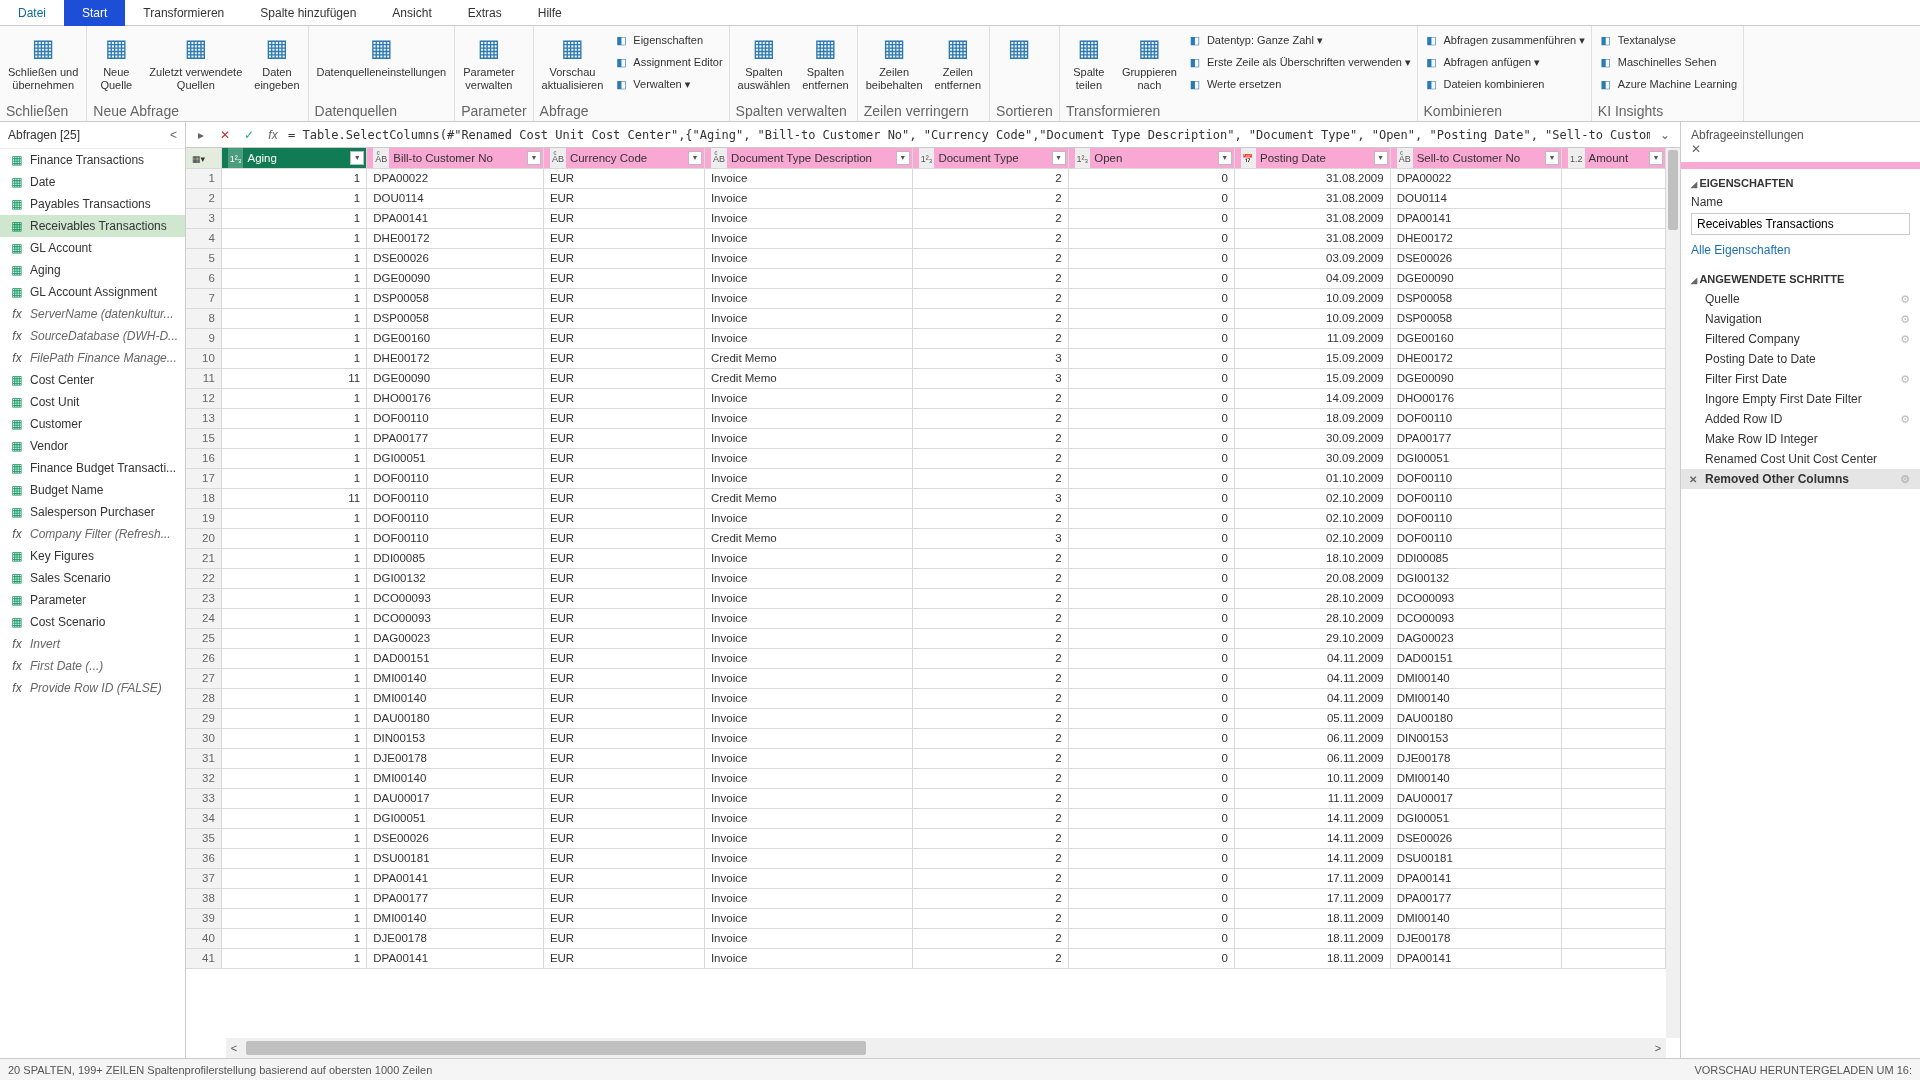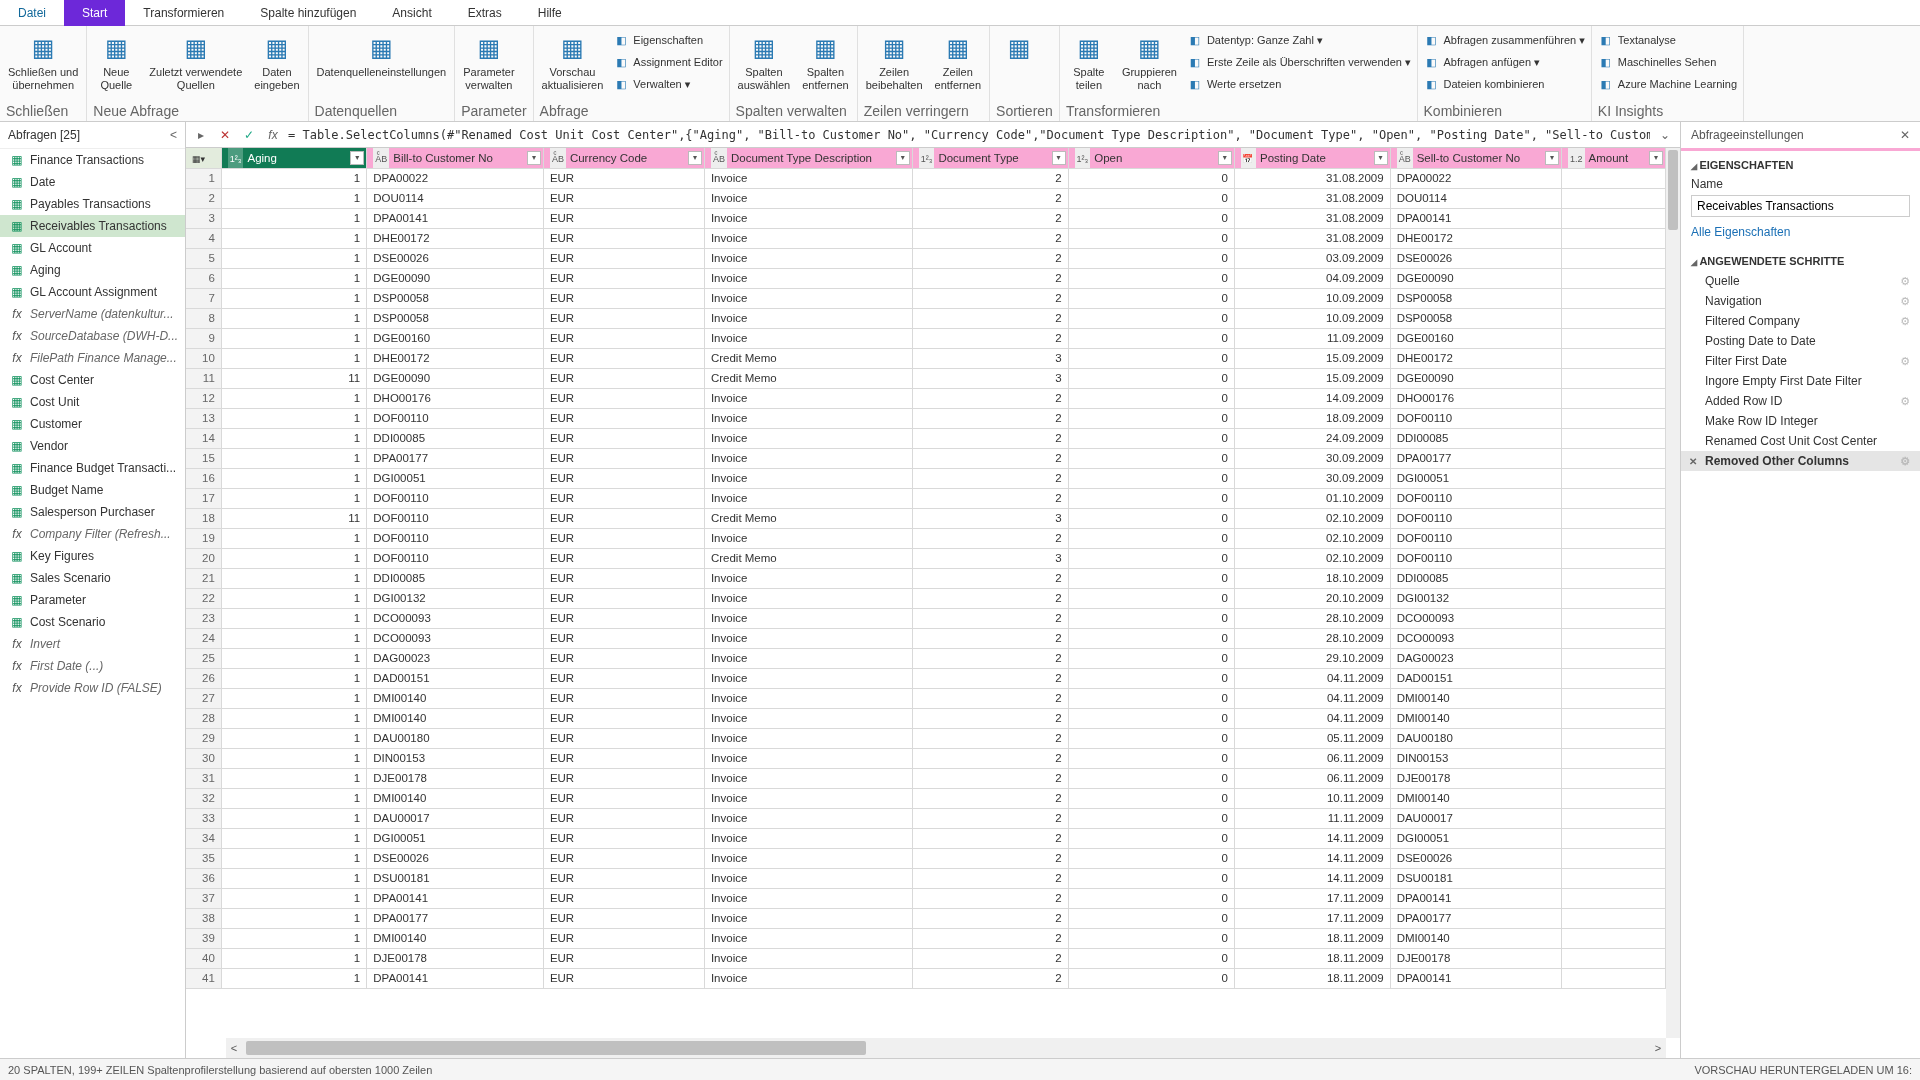--- a/index.html
+++ b/index.html
@@ -24,21 +24,21 @@
     font-size: 12px;
   }
   .menu-item {
     padding: 0 18px;
     height: 26px;
     line-height: 26px;
     cursor: pointer;
   }
   .menu-item.file { color: #11689A; }
   .menu-item.active {
-    background: #6d28d9;
+    background: #1d4ed8;
     color: #fff;
   }
   
   .ribbon {
     display: flex;
     border-bottom: 1px solid #ccc;
     height: 96px;
     background: #fafafa;
   }
   .ribbon-group {
@@ -271,24 +271,25 @@
   
   .right-panel {
     width: 240px;
     border-left: 1px solid #ccc;
     background: #fff;
     display: flex;
     flex-direction: column;
     font-size: 12px;
   }
   .rp-header {
-    display: flex; justify-content: space-between; align-items: center;
+    display: flex; justify-content: space-between; 
     padding: 6px 10px;
-    border-bottom: 3px solid #f9a8d4;
+    border-bottom: 7px solid #f9a8d4;
     color: #555;
+    flex-direction: column;
   }
   .rp-section-title {
     font-weight: bold;
     padding: 8px 10px 4px 10px;
     text-transform: uppercase;
     font-size: 11px;
   }
   .rp-section-title::before { content:"◢ "; font-size:8px; color:#666;}
   .rp-row { padding: 2px 10px; }
   .rp-input {
@@ -825,32 +826,20 @@
               <td>DOF00110</td>
               <td>EUR</td>
               <td>Invoice</td>
               <td class="num">2</td>
               <td class="num">0</td>
               <td class="num">18.09.2009</td>
               <td>DOF00110</td>
               <td></td>
             </tr>
             <tr>
-              <td class="rownum">14</td>
-              <td class="num">1</td>
-              <td>DDI00085</td>
-              <td>EUR</td>
-              <td>Invoice</td>
-              <td class="num">2</td>
-              <td class="num">0</td>
-              <td class="num">24.09.2009</td>
-              <td>DDI00085</td>
-              <td></td>
-            </tr>
-            <tr>
               <td class="rownum">15</td>
               <td class="num">1</td>
               <td>DPA00177</td>
               <td>EUR</td>
               <td>Invoice</td>
               <td class="num">2</td>
               <td class="num">0</td>
               <td class="num">30.09.2009</td>
               <td>DPA00177</td>
               <td></td>
@@ -928,21 +917,21 @@
               <td></td>
             </tr>
             <tr>
               <td class="rownum">22</td>
               <td class="num">1</td>
               <td>DGI00132</td>
               <td>EUR</td>
               <td>Invoice</td>
               <td class="num">2</td>
               <td class="num">0</td>
-              <td class="num">20.10.2009</td>
+              <td class="num">20.08.2009</td>
               <td>DGI00132</td>
               <td></td>
             </tr>
             <tr>
               <td class="rownum">23</td>
               <td class="num">1</td>
               <td>DCO00093</td>
               <td>EUR</td>
               <td>Invoice</td>
               <td class="num">2</td>

